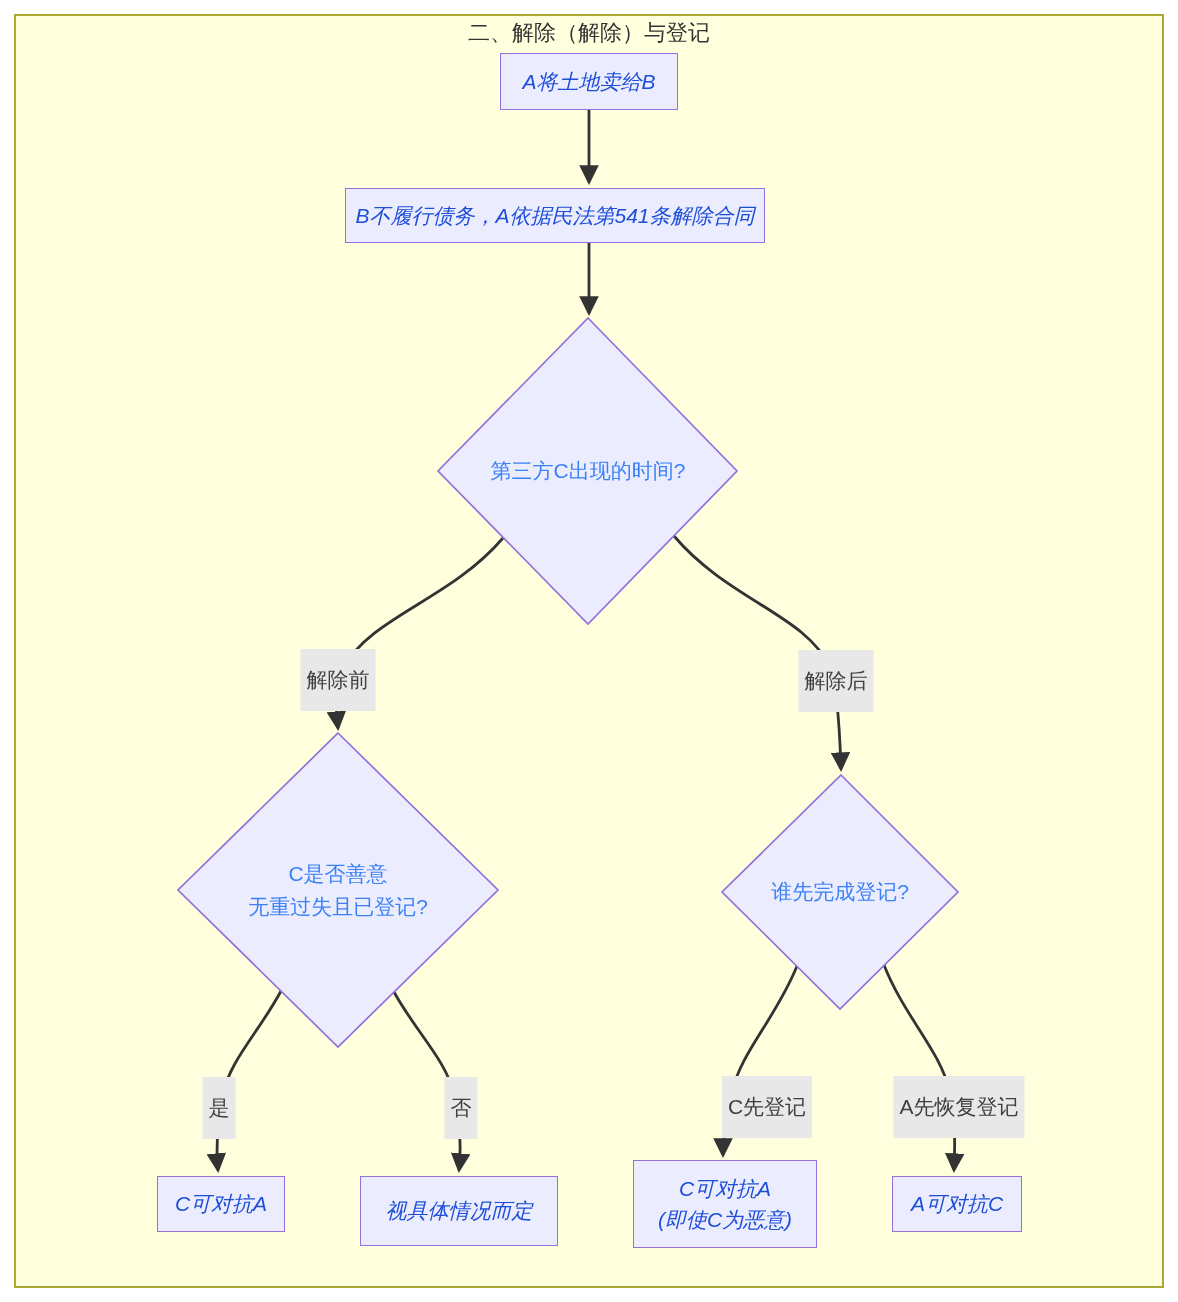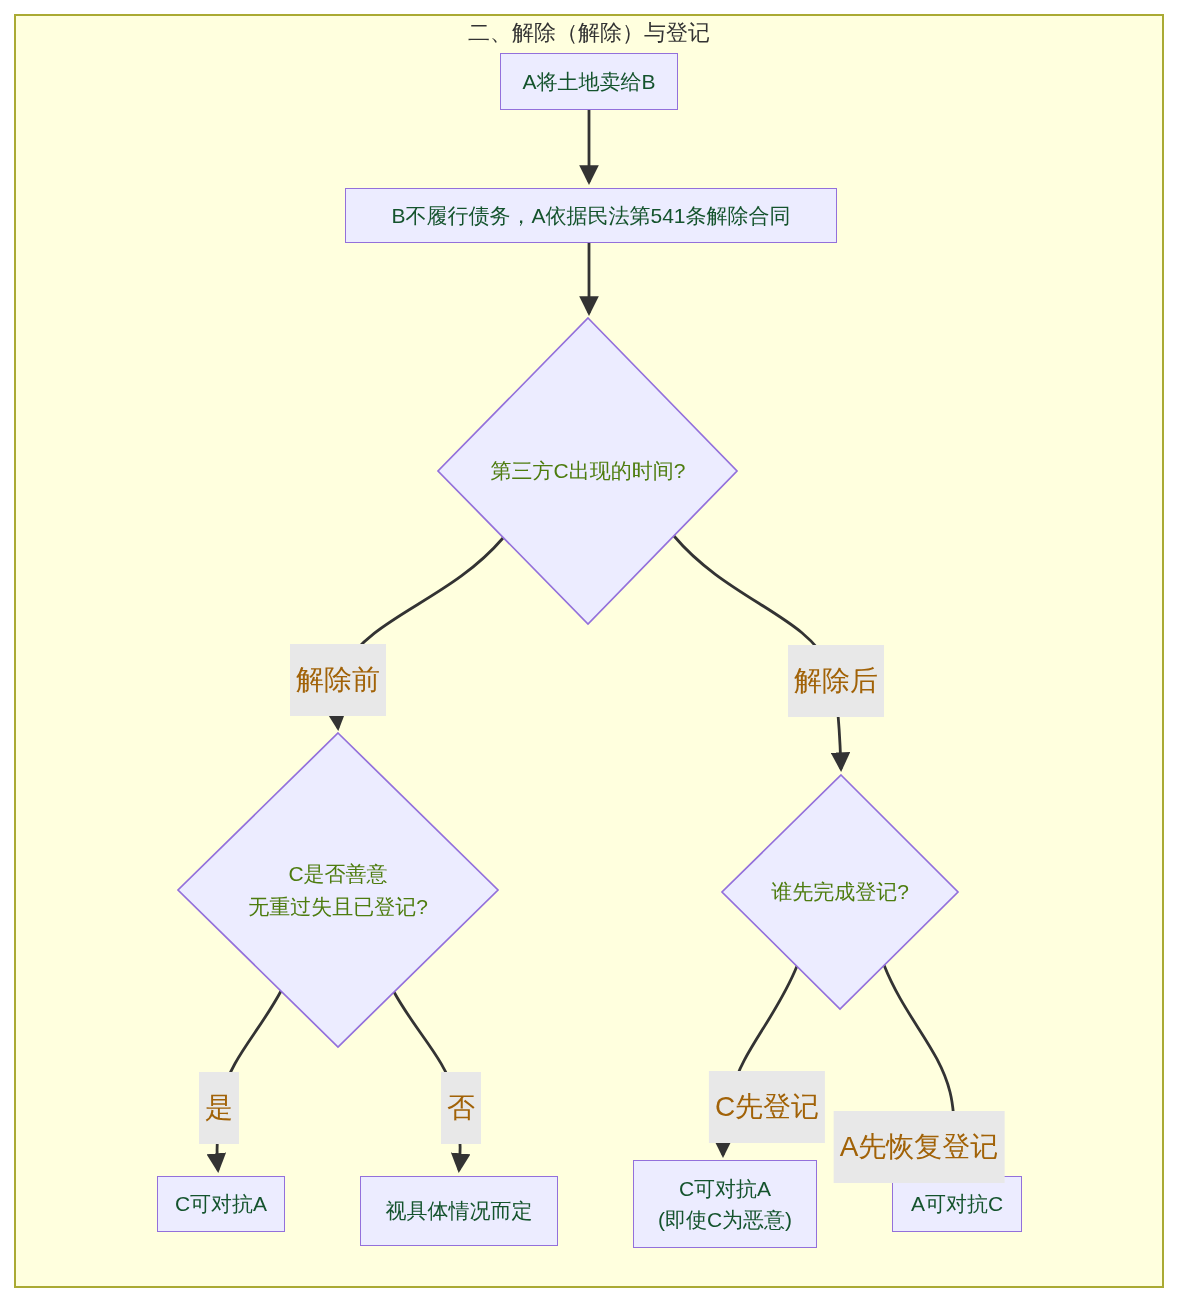--- a/index.html
+++ b/index.html
@@ -34,45 +34,46 @@
     position:absolute;
     background:#ececff;
     border:1.7px solid #9370db;
     box-sizing:border-box;
     display:flex;
     flex-direction:column;
     align-items:center;
     justify-content:center;
     font-size:21px;
     line-height:1.5;
-    color:#14532d;
+    color:#1d4ed8;
     text-align:center;
     z-index:2;
     white-space:nowrap;
+    font-style:italic;
   }
   .diamond-text{
     position:absolute;
     display:flex;
     flex-direction:column;
     align-items:center;
     justify-content:center;
     font-size:21px;
     line-height:1.58;
-    color:#4d7c0f;
+    color:#3b82f6;
     text-align:center;
     z-index:2;
     white-space:nowrap;
   }
   .edge-label{
     position:absolute;
     transform:translate(-50%,-50%);
     background:#e8e8e8;
     padding:17px 6px;
-    font-size:28px;
-    color:#a16207;
+    font-size:21px;
+    color:#404040;
     z-index:2;
     white-space:nowrap;
   }
 </style>
 </head>
 <body>
 
 <div class="canvas">
 
   <div class="frame"></div>
@@ -101,21 +102,21 @@
       <polygon points="588,318 737,471 588,624 438,471"></polygon>
       <polygon points="338,733 498,890 338,1047 178,890"></polygon>
       <polygon points="841,775 958,892 840,1009 722,892"></polygon>
     </g>
   </svg>
 
   <div class="node" style="left:500px;top:53px;width:178px;height:57px;">
     <span>A将土地卖给B</span>
   </div>
 
-  <div class="node" style="left:345px;top:188px;width:492px;height:55px;">
+  <div class="node" style="left:345px;top:188px;width:420px;height:55px;">
     <span>B不履行债务，A依据民法第541条解除合同</span>
   </div>
 
   <div class="node" style="left:157px;top:1176px;width:128px;height:56px;">
     <span>C可对抗A</span>
   </div>
 
   <div class="node" style="left:360px;top:1176px;width:198px;height:70px;">
     <span>视具体情况而定</span>
   </div>
@@ -145,15 +146,15 @@
   <div class="edge-label" style="left:338px;top:680px;">解除前</div>
 
   <div class="edge-label" style="left:836px;top:681px;">解除后</div>
 
   <div class="edge-label" style="left:219px;top:1108px;">是</div>
 
   <div class="edge-label" style="left:461px;top:1108px;">否</div>
 
   <div class="edge-label" style="left:727px;top:1107px;margin-left:40px;">C先登记</div>
 
-  <div class="edge-label" style="left:919px;top:1107px;margin-top:40px;">A先恢复登记</div>
+  <div class="edge-label" style="left:959px;top:1107px;">A先恢复登记</div>
 
 </div>
 
 </body></html>

